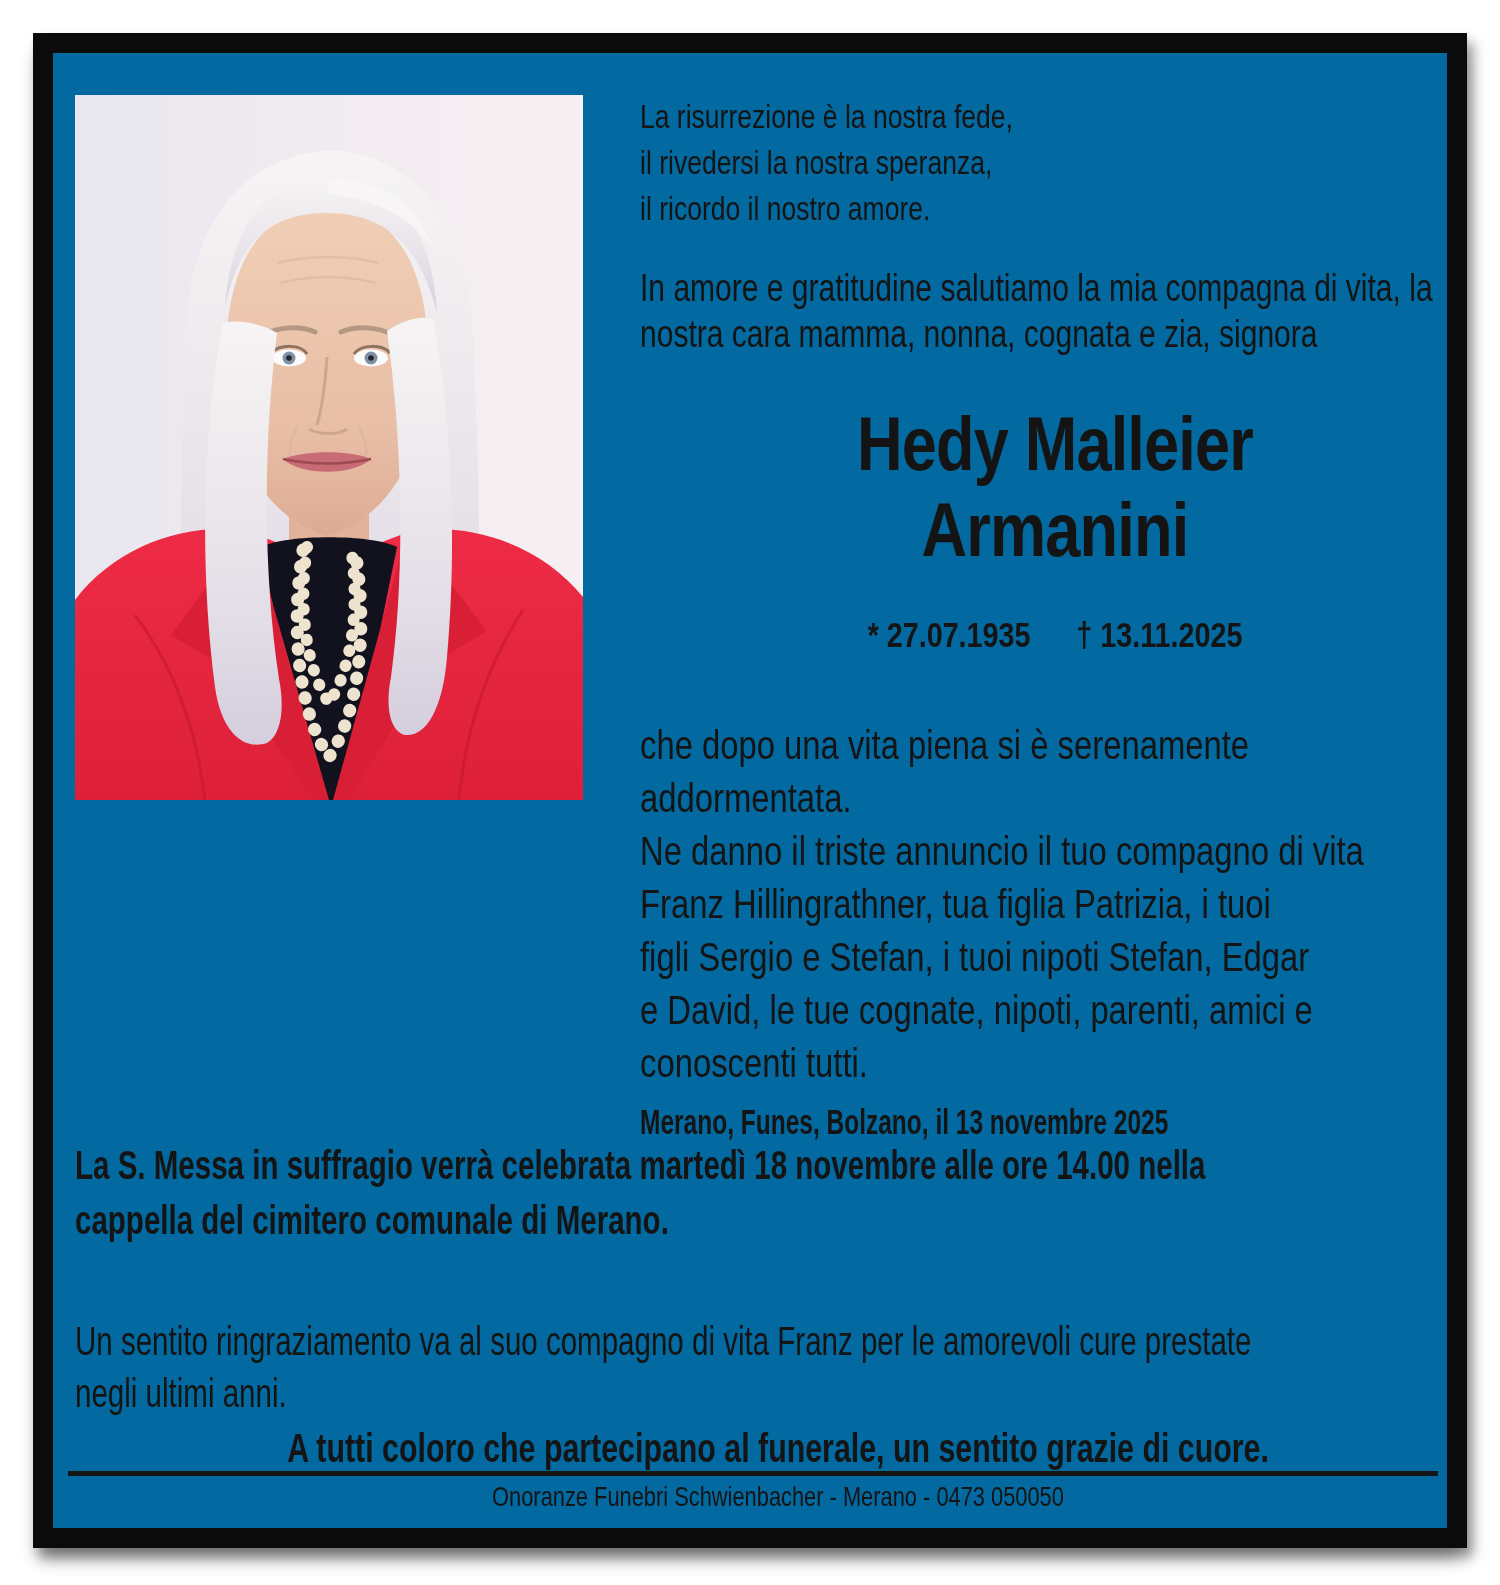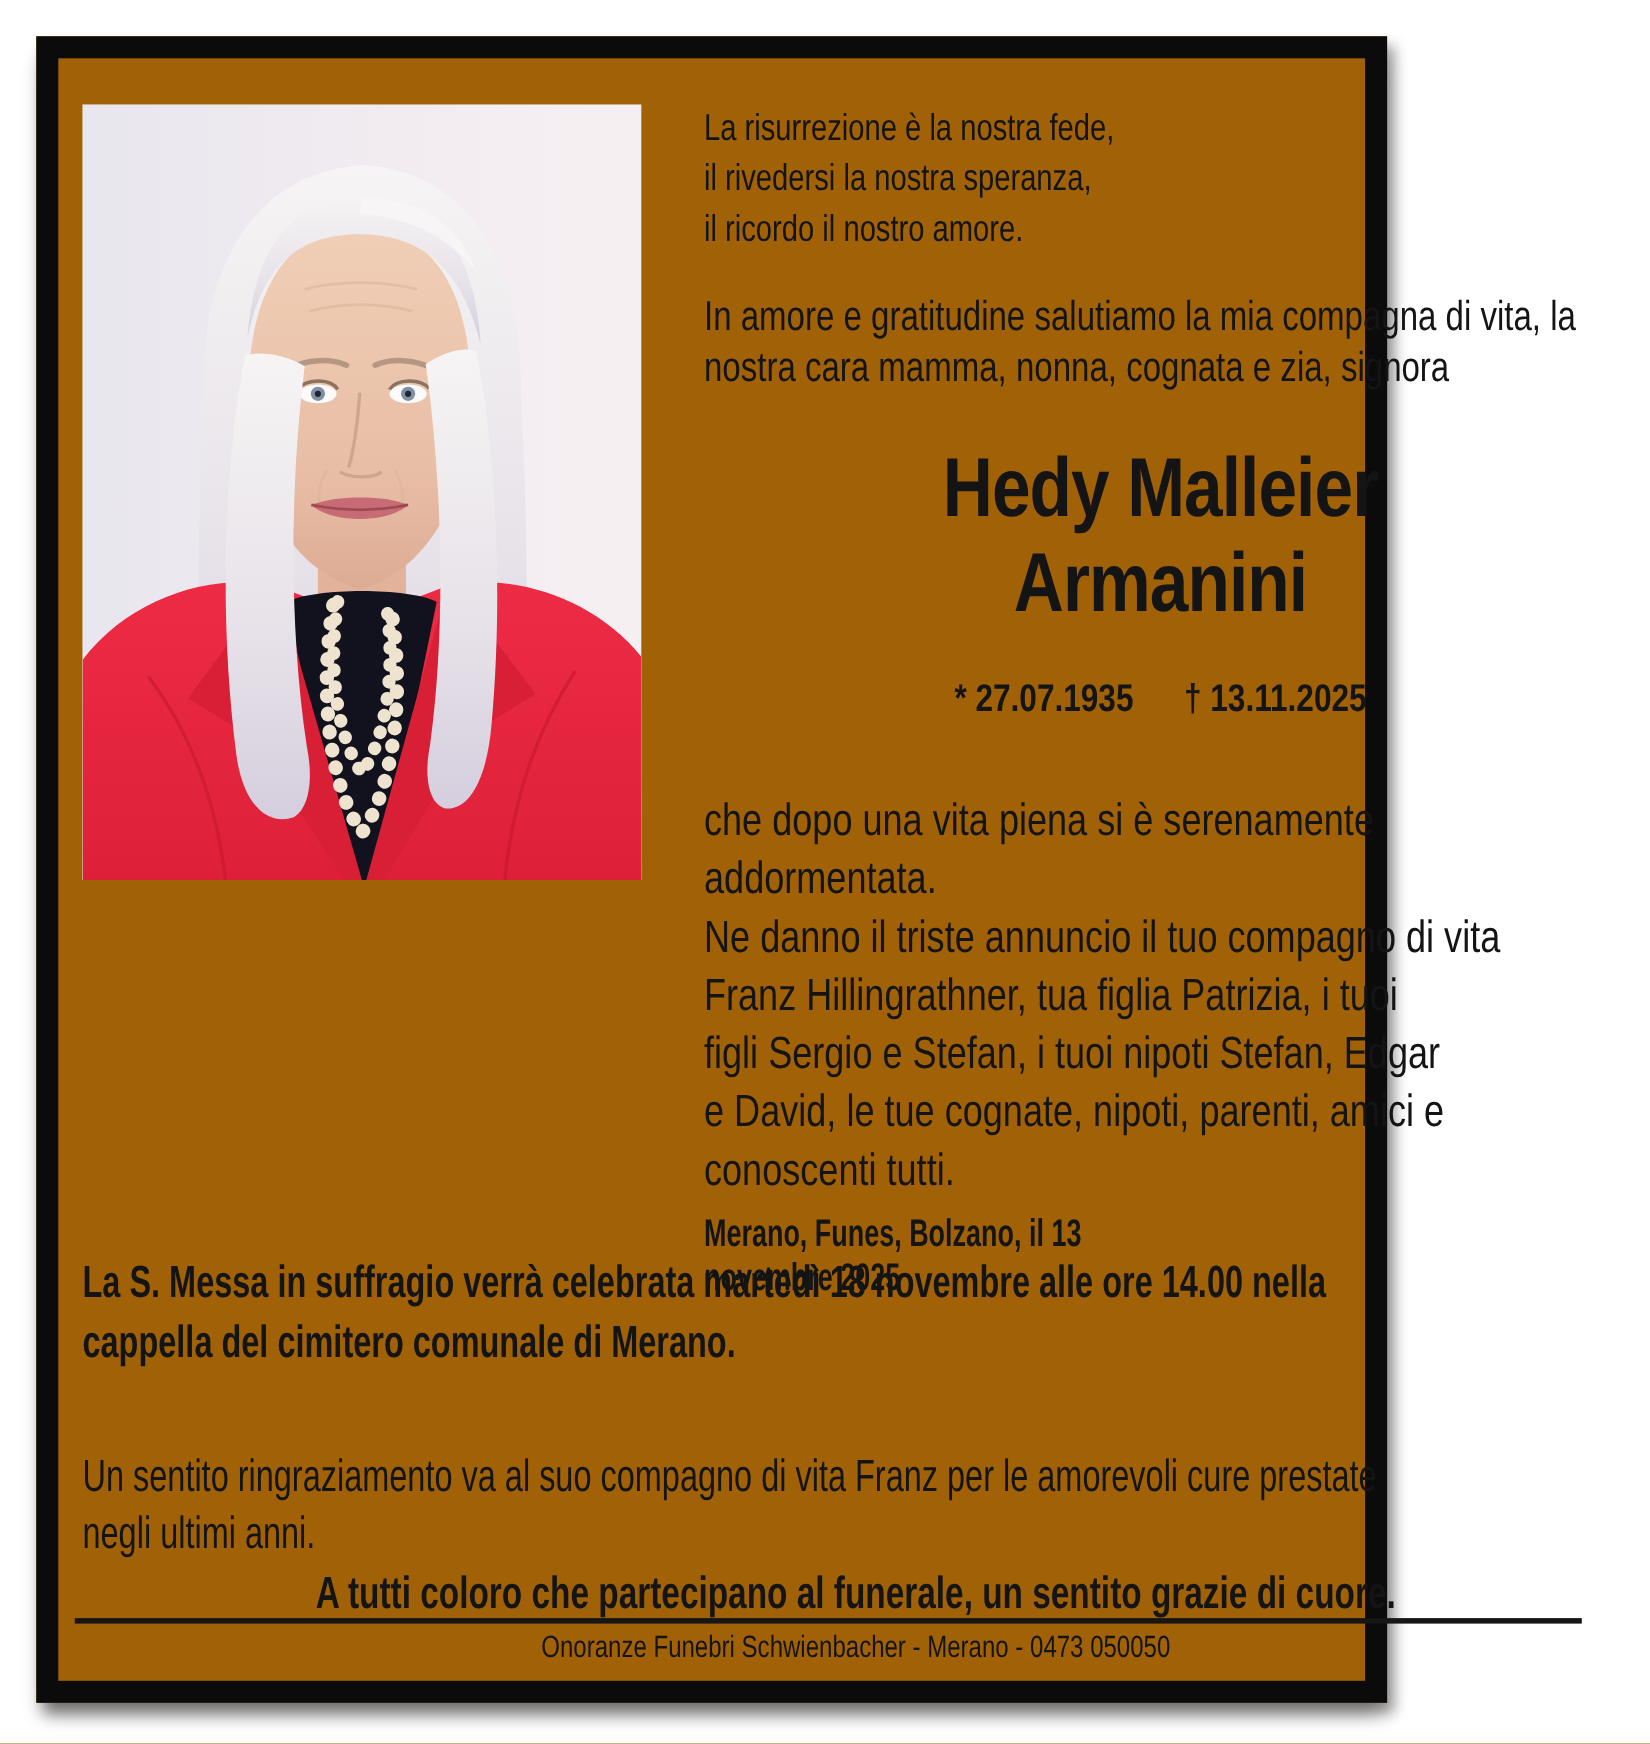--- a/index.html
+++ b/index.html
@@ -2,22 +2,22 @@
 <html><head>
 <meta charset="utf-8">
 <style>
   html,body{margin:0;padding:0;}
   body{
     width:1500px;height:1585px;position:relative;background:#ffffff;
     font-family:"Liberation Sans", sans-serif;color:#141414;
     -webkit-font-smoothing:antialiased;overflow:hidden;
   }
   .frame{
-    position:absolute;left:33px;top:33px;width:1228px;height:1515px;
-    box-sizing:border-box;border:20px solid #0b0b0b;background:#a16207;
+    position:absolute;left:33px;top:33px;width:1434px;height:1515px;
+    box-sizing:border-box;border:20px solid #0b0b0b;background:#0369a1;
     box-shadow:6px 9px 12px rgba(0,0,0,.40), 0 16px 18px -6px rgba(0,0,0,.30);
   }
   .abs{position:absolute;}
   .ml{white-space:pre;}
   .photo{
     left:22px;top:42px;width:508px;height:705px;overflow:hidden;background:#ece9f0;
   }
   .photo svg{display:block;width:100%;height:100%;}
   
   .quote{left:587px;top:40px;font-size:34px;line-height:46px;

